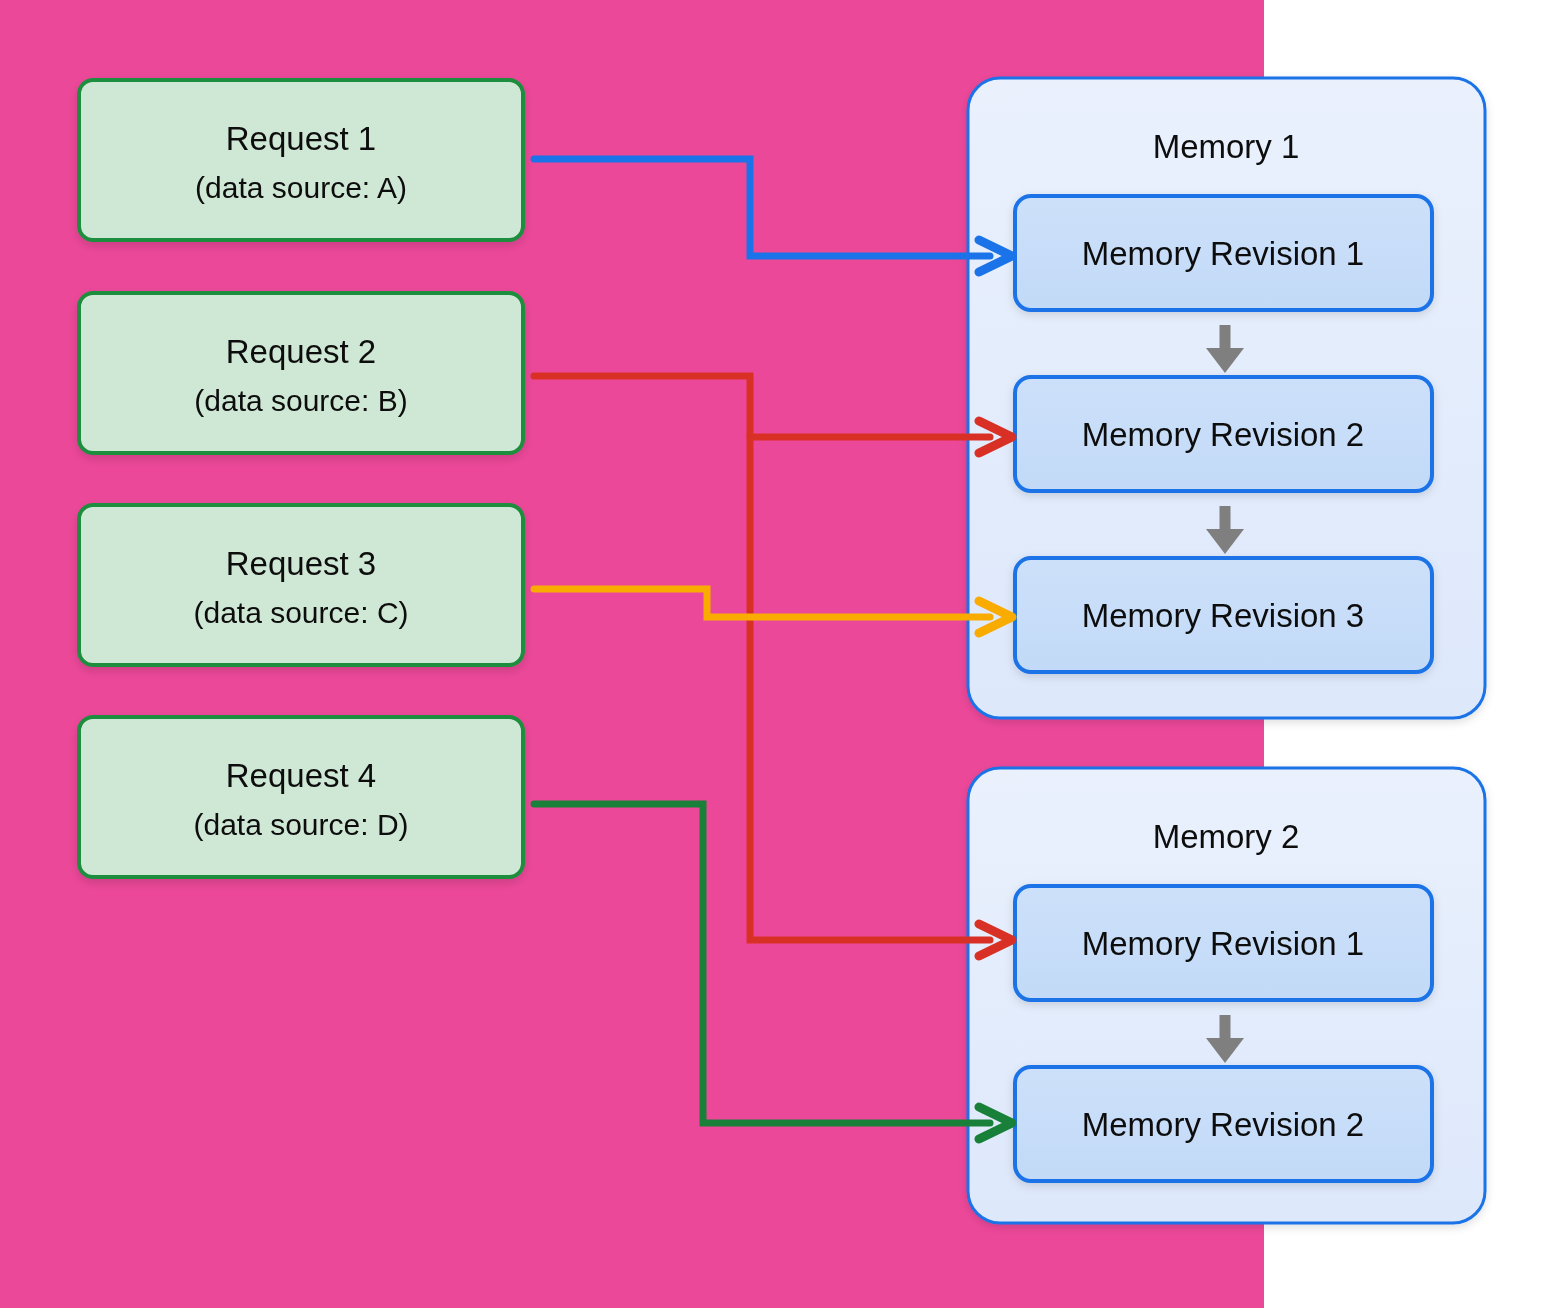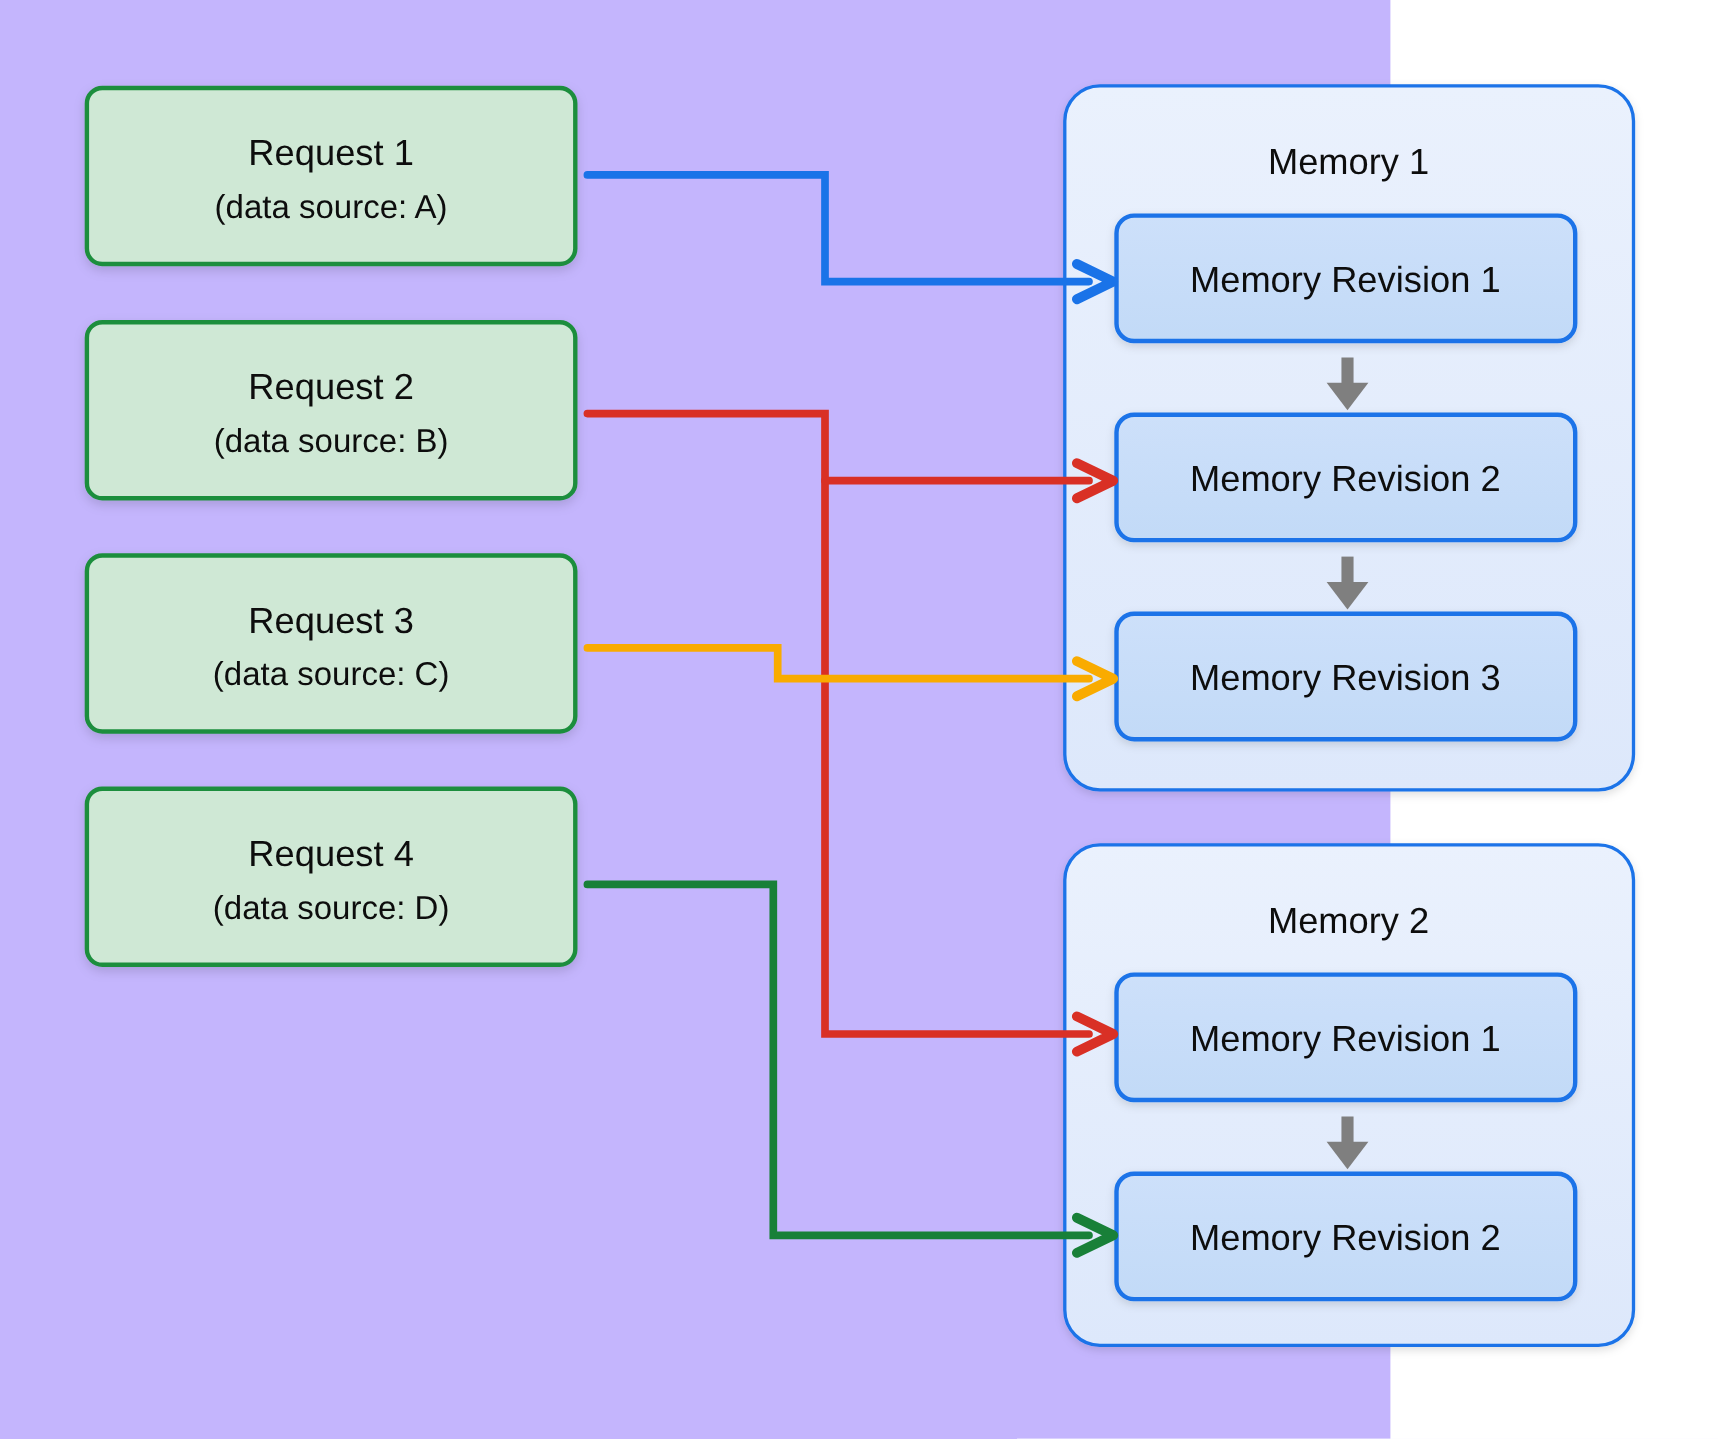--- a/index.html
+++ b/index.html
@@ -10,21 +10,21 @@
   body {
     width: 1562px;
     height: 1308px;
     font-family: "Liberation Sans", sans-serif;
     overflow: hidden;
   }
   #diagram-root {
     position: relative;
     width: 1264px;
     height: 1308px;
-    background: #c4b5fd;
+    background: #ec4899;
   }
   svg.canvas {
     position: absolute;
     top: 0;
     left: 0;
     width: 1562px;
     height: 1308px;
   }
   .req-label-main {
     font-family: "Liberation Sans", sans-serif;

